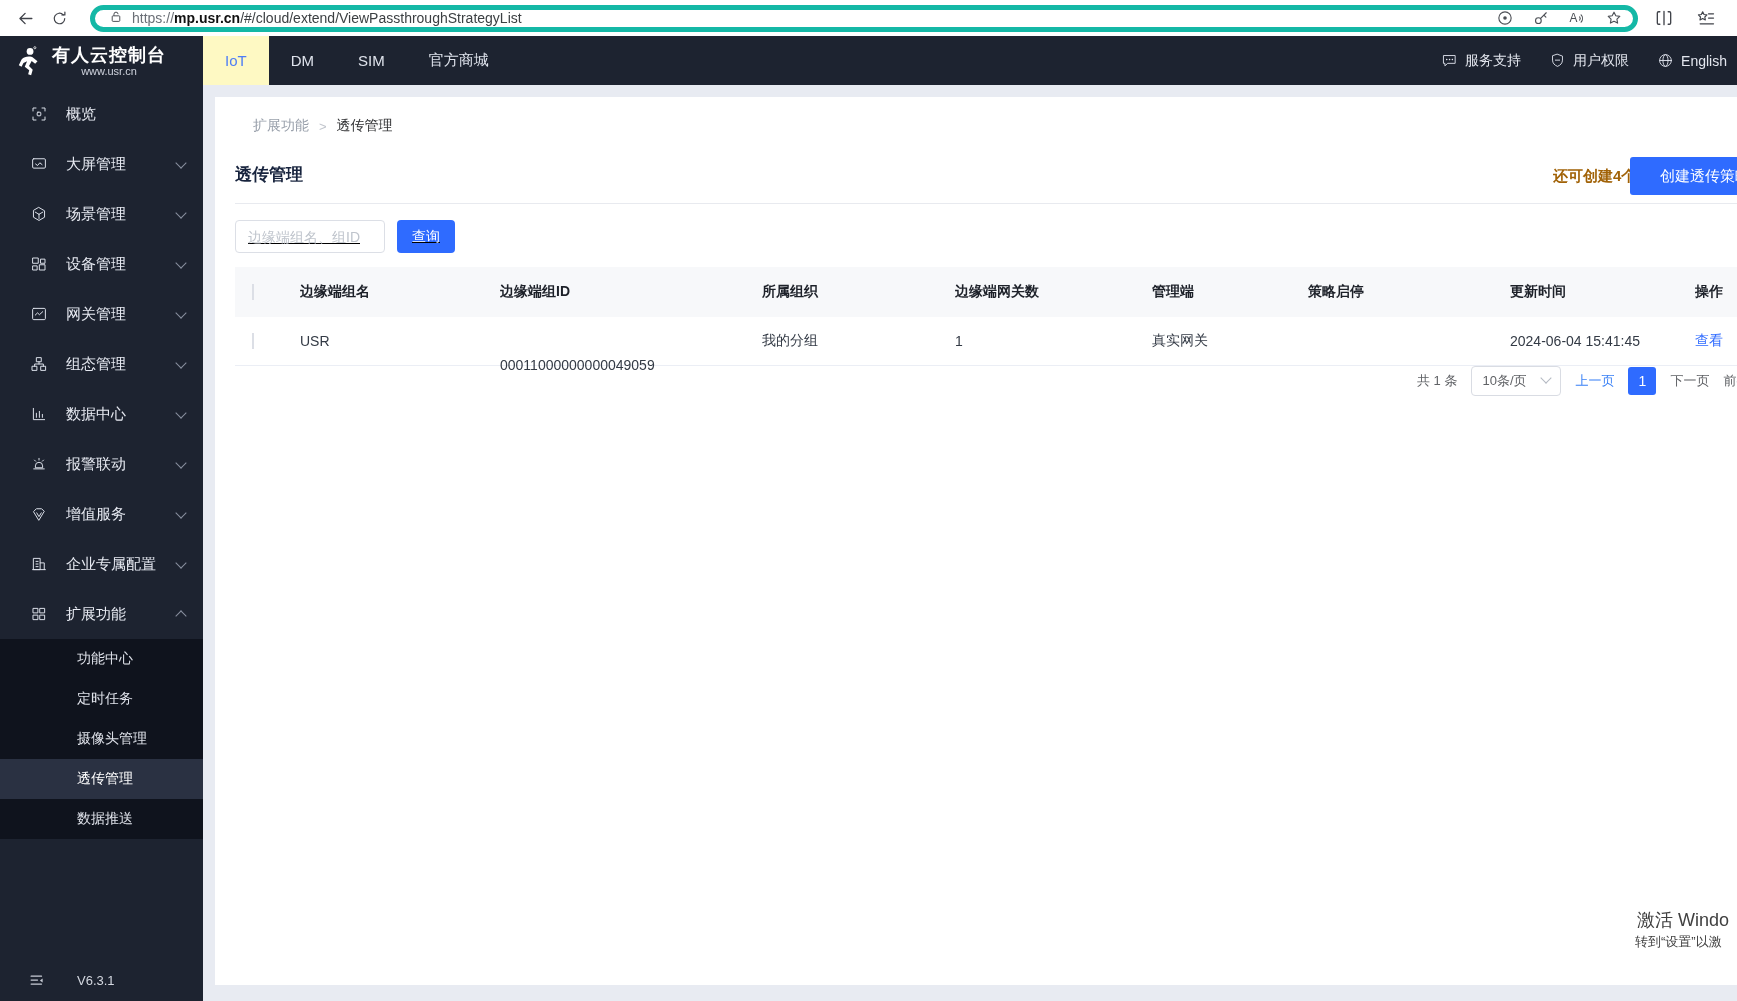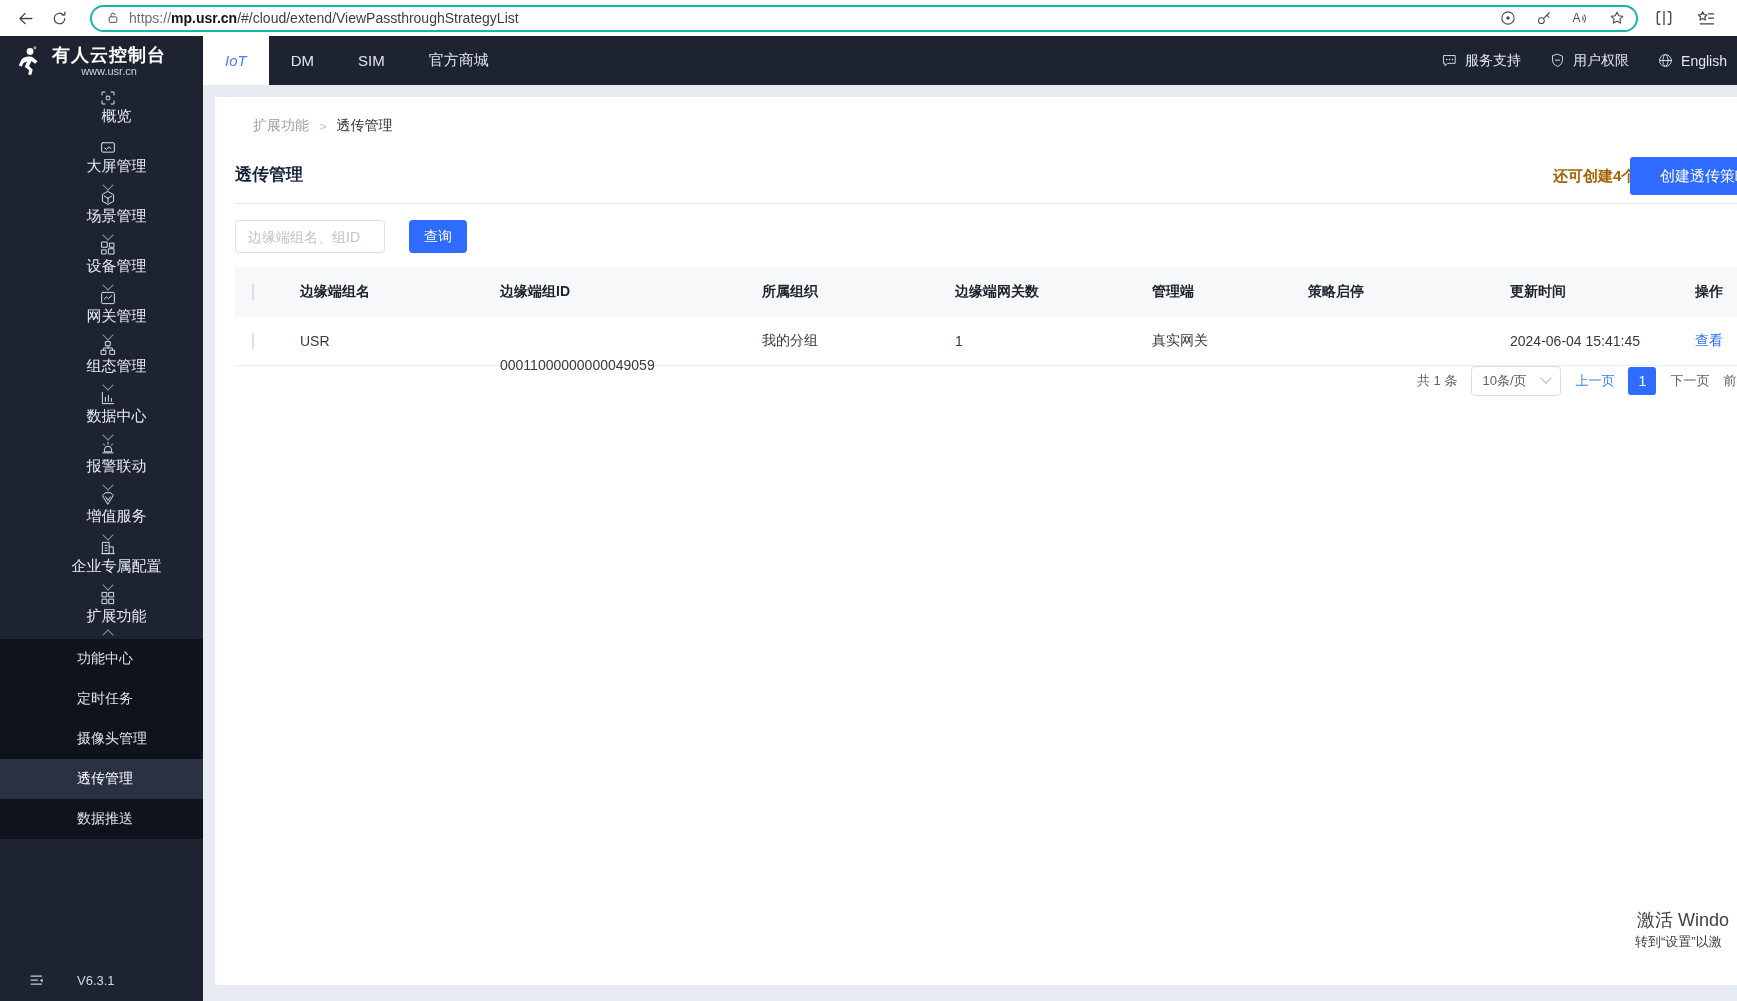--- a/index.html
+++ b/index.html
@@ -7,44 +7,44 @@
     width:1737px;height:1001px;position:relative;overflow:hidden;
     font-family:"Liberation Sans","DejaVu Sans",sans-serif;
     background:#e8ebf2;-webkit-font-smoothing:antialiased;
   }
   svg{display:block;}
   
   .browser-bar{position:absolute;left:0;top:0;width:1737px;height:36px;background:#fff;
     display:flex;align-items:center;z-index:30;}
   .nav-btn{width:34px;height:30px;display:flex;align-items:center;justify-content:center;cursor:pointer;}
   .nav-btn:first-child{margin-left:8px;}
-  .url-pill{height:27px;flex:0 0 auto;width:1548px;margin-left:14px;border:2px solid #14b8a6;
-    border-radius:14px;display:flex;align-items:center;background:#fff;padding:0 10px 0 14px;box-sizing:border-box;}
+  .url-pill{height:27px;flex:0 0 auto;width:1548px;margin-left:14px;border:5px solid #14b8a6;
+    border-radius:14px;display:flex;background:#fff;padding:0 10px 0 14px;box-sizing:border-box;}
   .url-text{font-size:14px;color:#202124;margin-left:9px;white-space:nowrap;flex:1;}
   .url-text .scheme{color:#6b6f76;}
   .url-text .host{color:#111;font-weight:bold;}
   .url-text .path{color:#3c4043;}
   .pill-icons{display:flex;align-items:center;gap:18px;margin-left:auto;}
   .chrome-right{display:flex;align-items:center;gap:22px;margin-left:16px;}
   
   .topnav{position:absolute;left:0;top:36px;width:1737px;height:49px;background:#1d2330;
     display:flex;align-items:stretch;z-index:10;}
   .topnav-tabs{display:flex;margin-left:203px;}
   .topnav-tab{padding:0 22px;display:flex;align-items:center;font-size:15px;color:#dfe3ec;cursor:pointer;}
-  .topnav-tab.active{background:#ffffff;color:#4e7df5;font-style:italic;}
+  .topnav-tab.active{background:#fef9c3;color:#4e7df5;}
   .topnav-right{margin-left:auto;display:flex;align-items:center;gap:28px;padding-right:10px;}
   .topnav-right .tn-item{display:flex;align-items:center;gap:7px;color:#e3e6ee;font-size:14px;cursor:pointer;white-space:nowrap;}
   
   .sidebar{position:absolute;left:0;top:36px;width:203px;height:965px;background:#1d2330;z-index:20;}
   .logo{height:49px;display:flex;align-items:center;padding-left:12px;}
   .logo-txt{margin-left:6px;color:#fff;}
   .logo-title{font-size:18px;font-weight:bold;letter-spacing:1px;line-height:20px;}
   .logo-sub{font-size:11px;color:#cfd3dd;text-align:center;line-height:12px;}
   .menu{margin-top:4px;}
-  .menu-item{height:50px;display:flex;align-items:center;padding:0 18px 0 30px;cursor:pointer;color:#e7eaf2;flex-direction:column;}
+  .menu-item{height:50px;display:flex;align-items:center;padding:0 18px 0 30px;cursor:pointer;color:#e7eaf2;}
   .menu-item .mi-label{font-size:15px;margin-left:18px;flex:1;}
   .chev{width:7px;height:7px;border-right:1.4px solid #8a90a0;border-bottom:1.4px solid #8a90a0;
     transform:rotate(45deg);margin-top:-3px;}
   .chev.up{transform:rotate(-135deg);margin-top:4px;}
   .submenu{background:#0f131d;}
   .submenu-item{height:40px;display:flex;align-items:center;padding-left:77px;font-size:14px;color:#dfe2ea;cursor:pointer;}
   .submenu-item.active{background:#2a3142;color:#fff;}
   .sidebar-bottom{position:absolute;left:0;bottom:6px;width:203px;height:30px;display:flex;align-items:center;padding-left:28px;box-sizing:border-box;color:#c9cdd6;}
   .version{font-size:13px;margin-left:30px;color:#d4d8e0;}
   
@@ -53,21 +53,21 @@
   .breadcrumb{padding:20px 0 0 38px;font-size:14px;display:flex;align-items:center;gap:10px;}
   .crumb{color:#99a0ab;}
   .crumb.current{color:#303133;}
   .crumb-sep{color:#c0c4cc;font-size:13px;}
   .title-row{position:relative;height:46px;margin-top:22px;}
   .page-title{position:absolute;left:20px;top:6px;font-size:17px;font-weight:bold;color:#17233d;}
   .quota{position:absolute;left:1338px;top:10px;font-size:15px;font-weight:bold;color:#a16207;white-space:nowrap;}
   .create-btn{position:absolute;left:1415px;top:0px;height:38px;width:200px;background:#2f6bff;color:#fff;
     border:none;border-radius:3px;font-size:15px;text-align:left;padding-left:30px;cursor:pointer;white-space:nowrap;font-family:inherit;}
   .hr{height:1px;background:#e8eaef;margin:0 0 0 20px;}
-  .search-row{display:flex;align-items:flex-start;margin:16px 0 0 20px;gap:24px;}
+  .search-row{display:flex;align-items:flex-start;margin:16px 0 0 20px;gap:12px;text-decoration:underline;}
   .search-input{width:150px;height:33px;border:1px solid #dcdfe6;border-radius:4px;box-sizing:border-box;
     padding:0 12px;font-size:14px;color:#333;font-family:inherit;}
   .search-input::placeholder{color:#bfc4cc;}
   .query-btn{width:58px;height:33px;background:#2f6bff;border:none;border-radius:4px;color:#fff;font-size:14px;cursor:pointer;font-family:inherit;}
   
   .table{margin:14px 0 0 20px;width:1560px;}
   .t-head{display:flex;align-items:center;height:50px;background:#f7f8fa;}
   .t-row{display:flex;align-items:center;height:48px;border-bottom:1px solid #ebeef5;background:#fff;}
   .t-cell{box-sizing:border-box;font-size:14px;color:#333a45;white-space:nowrap;overflow:hidden;}
   .t-head .t-cell{font-weight:bold;color:#1d2129;}

